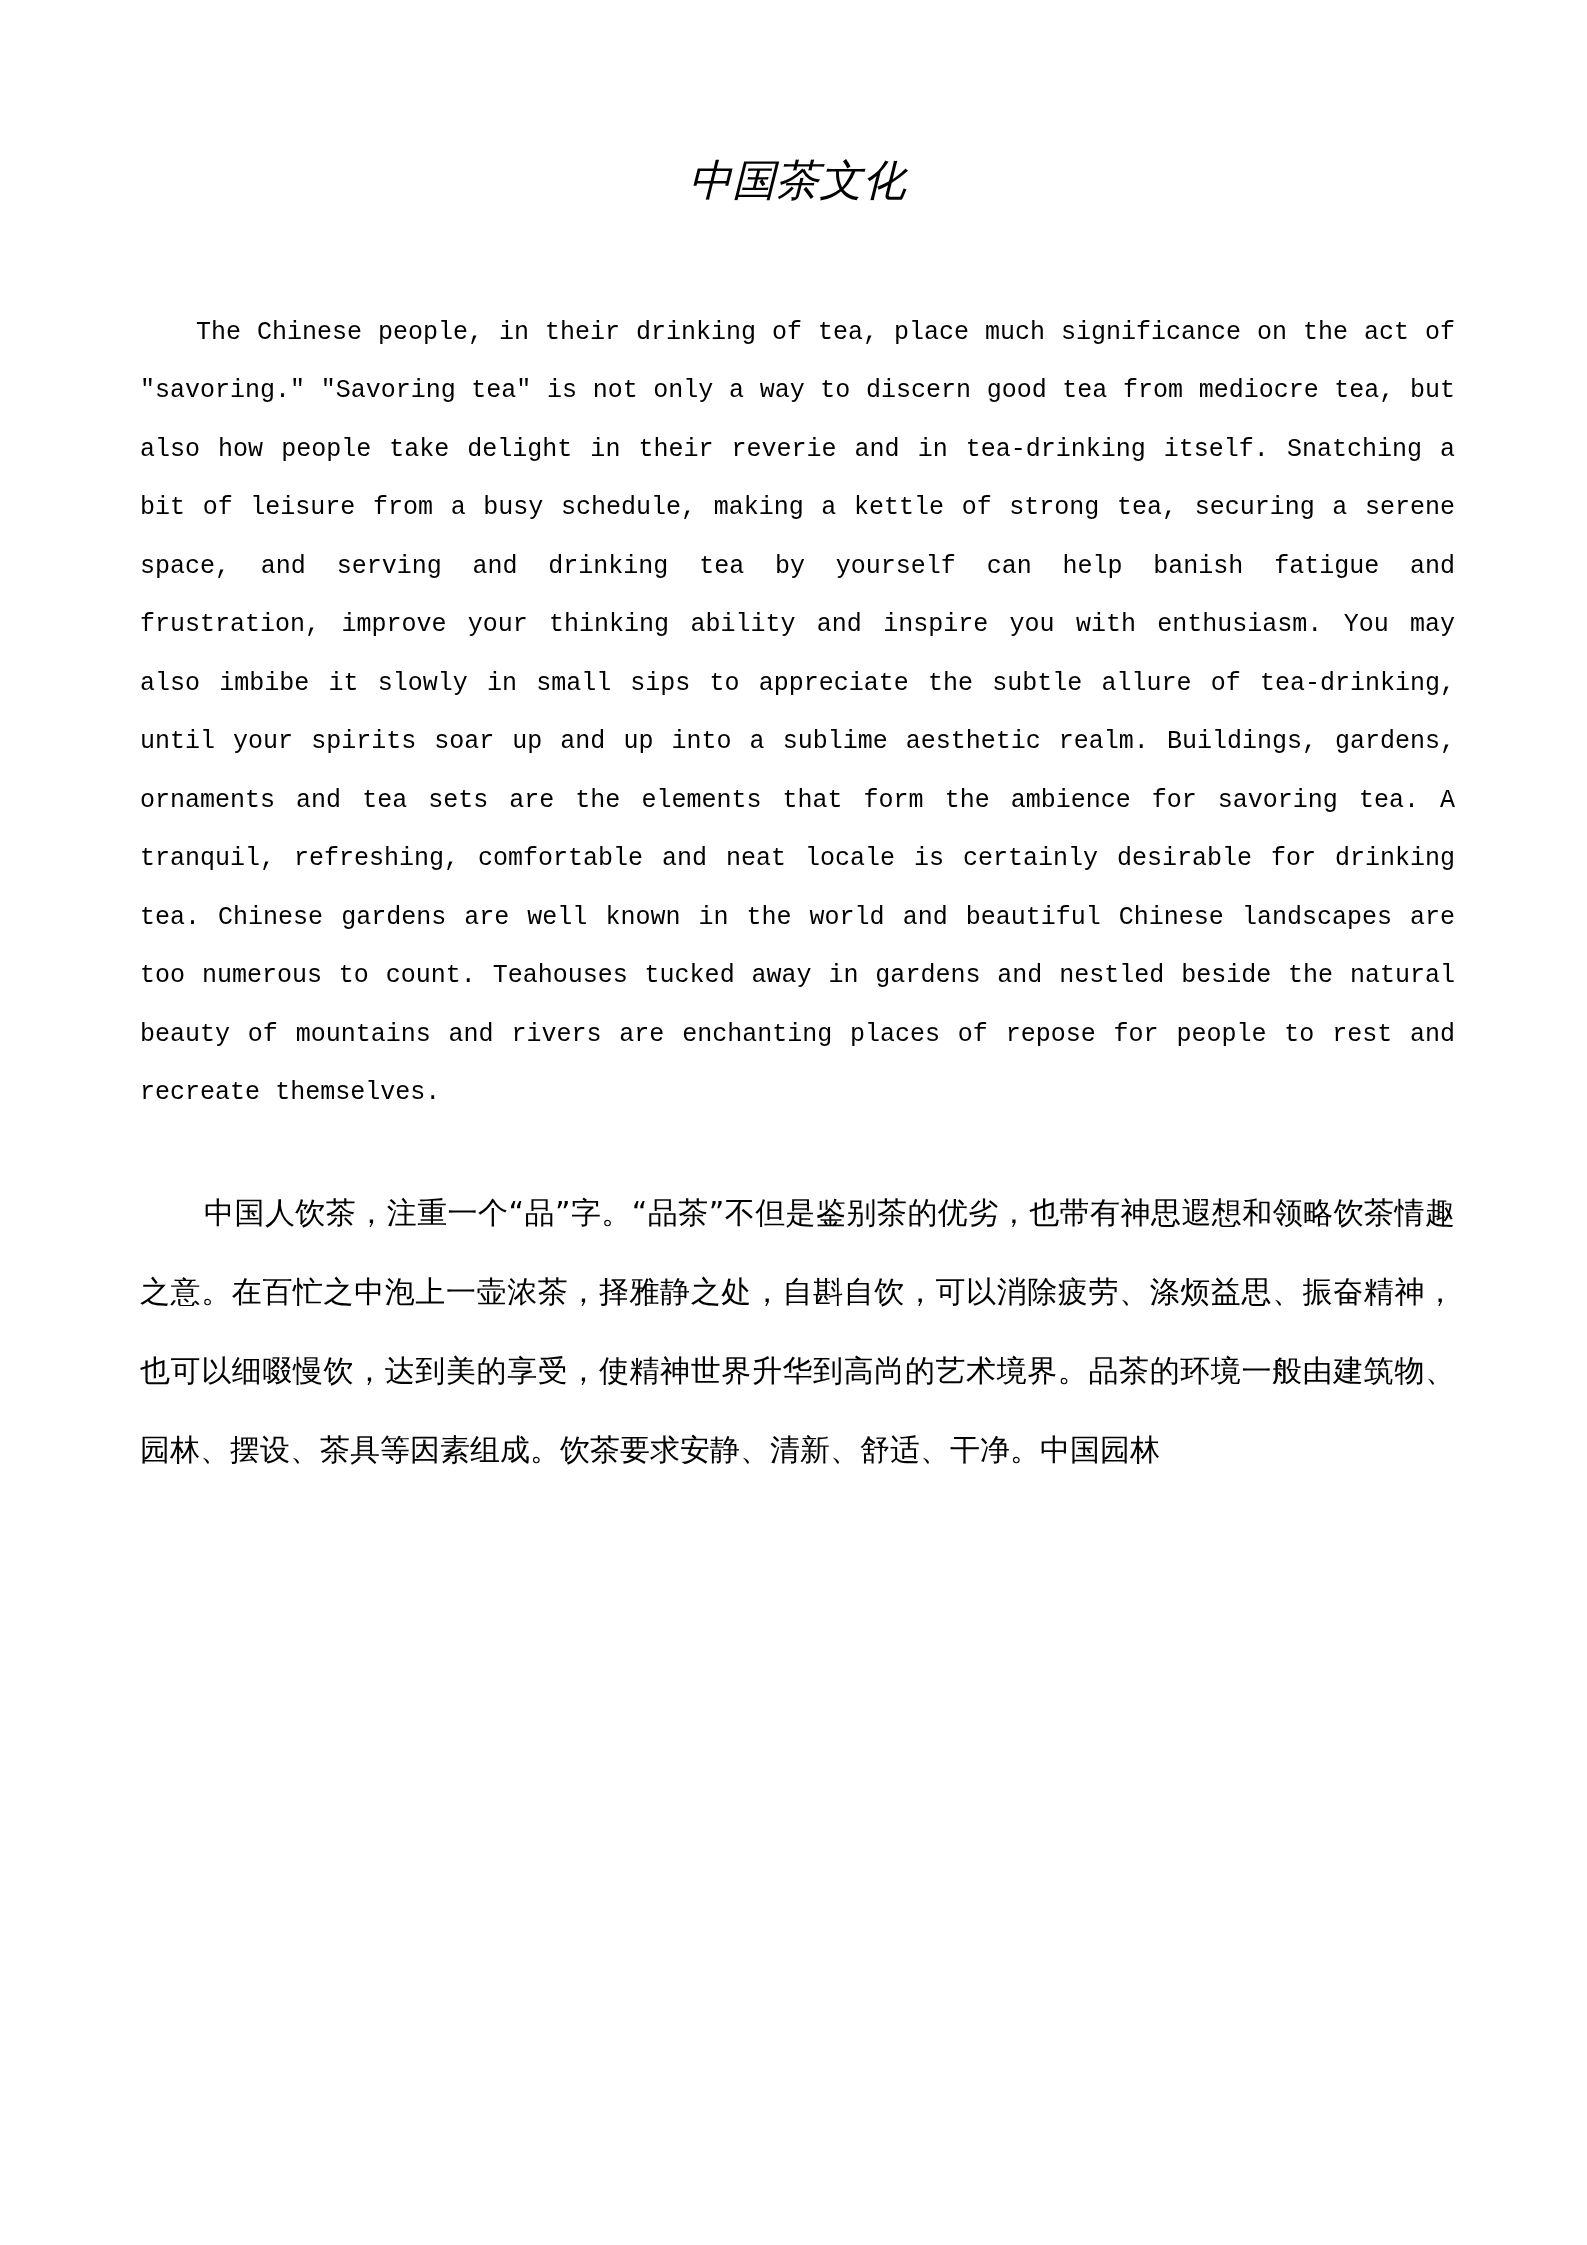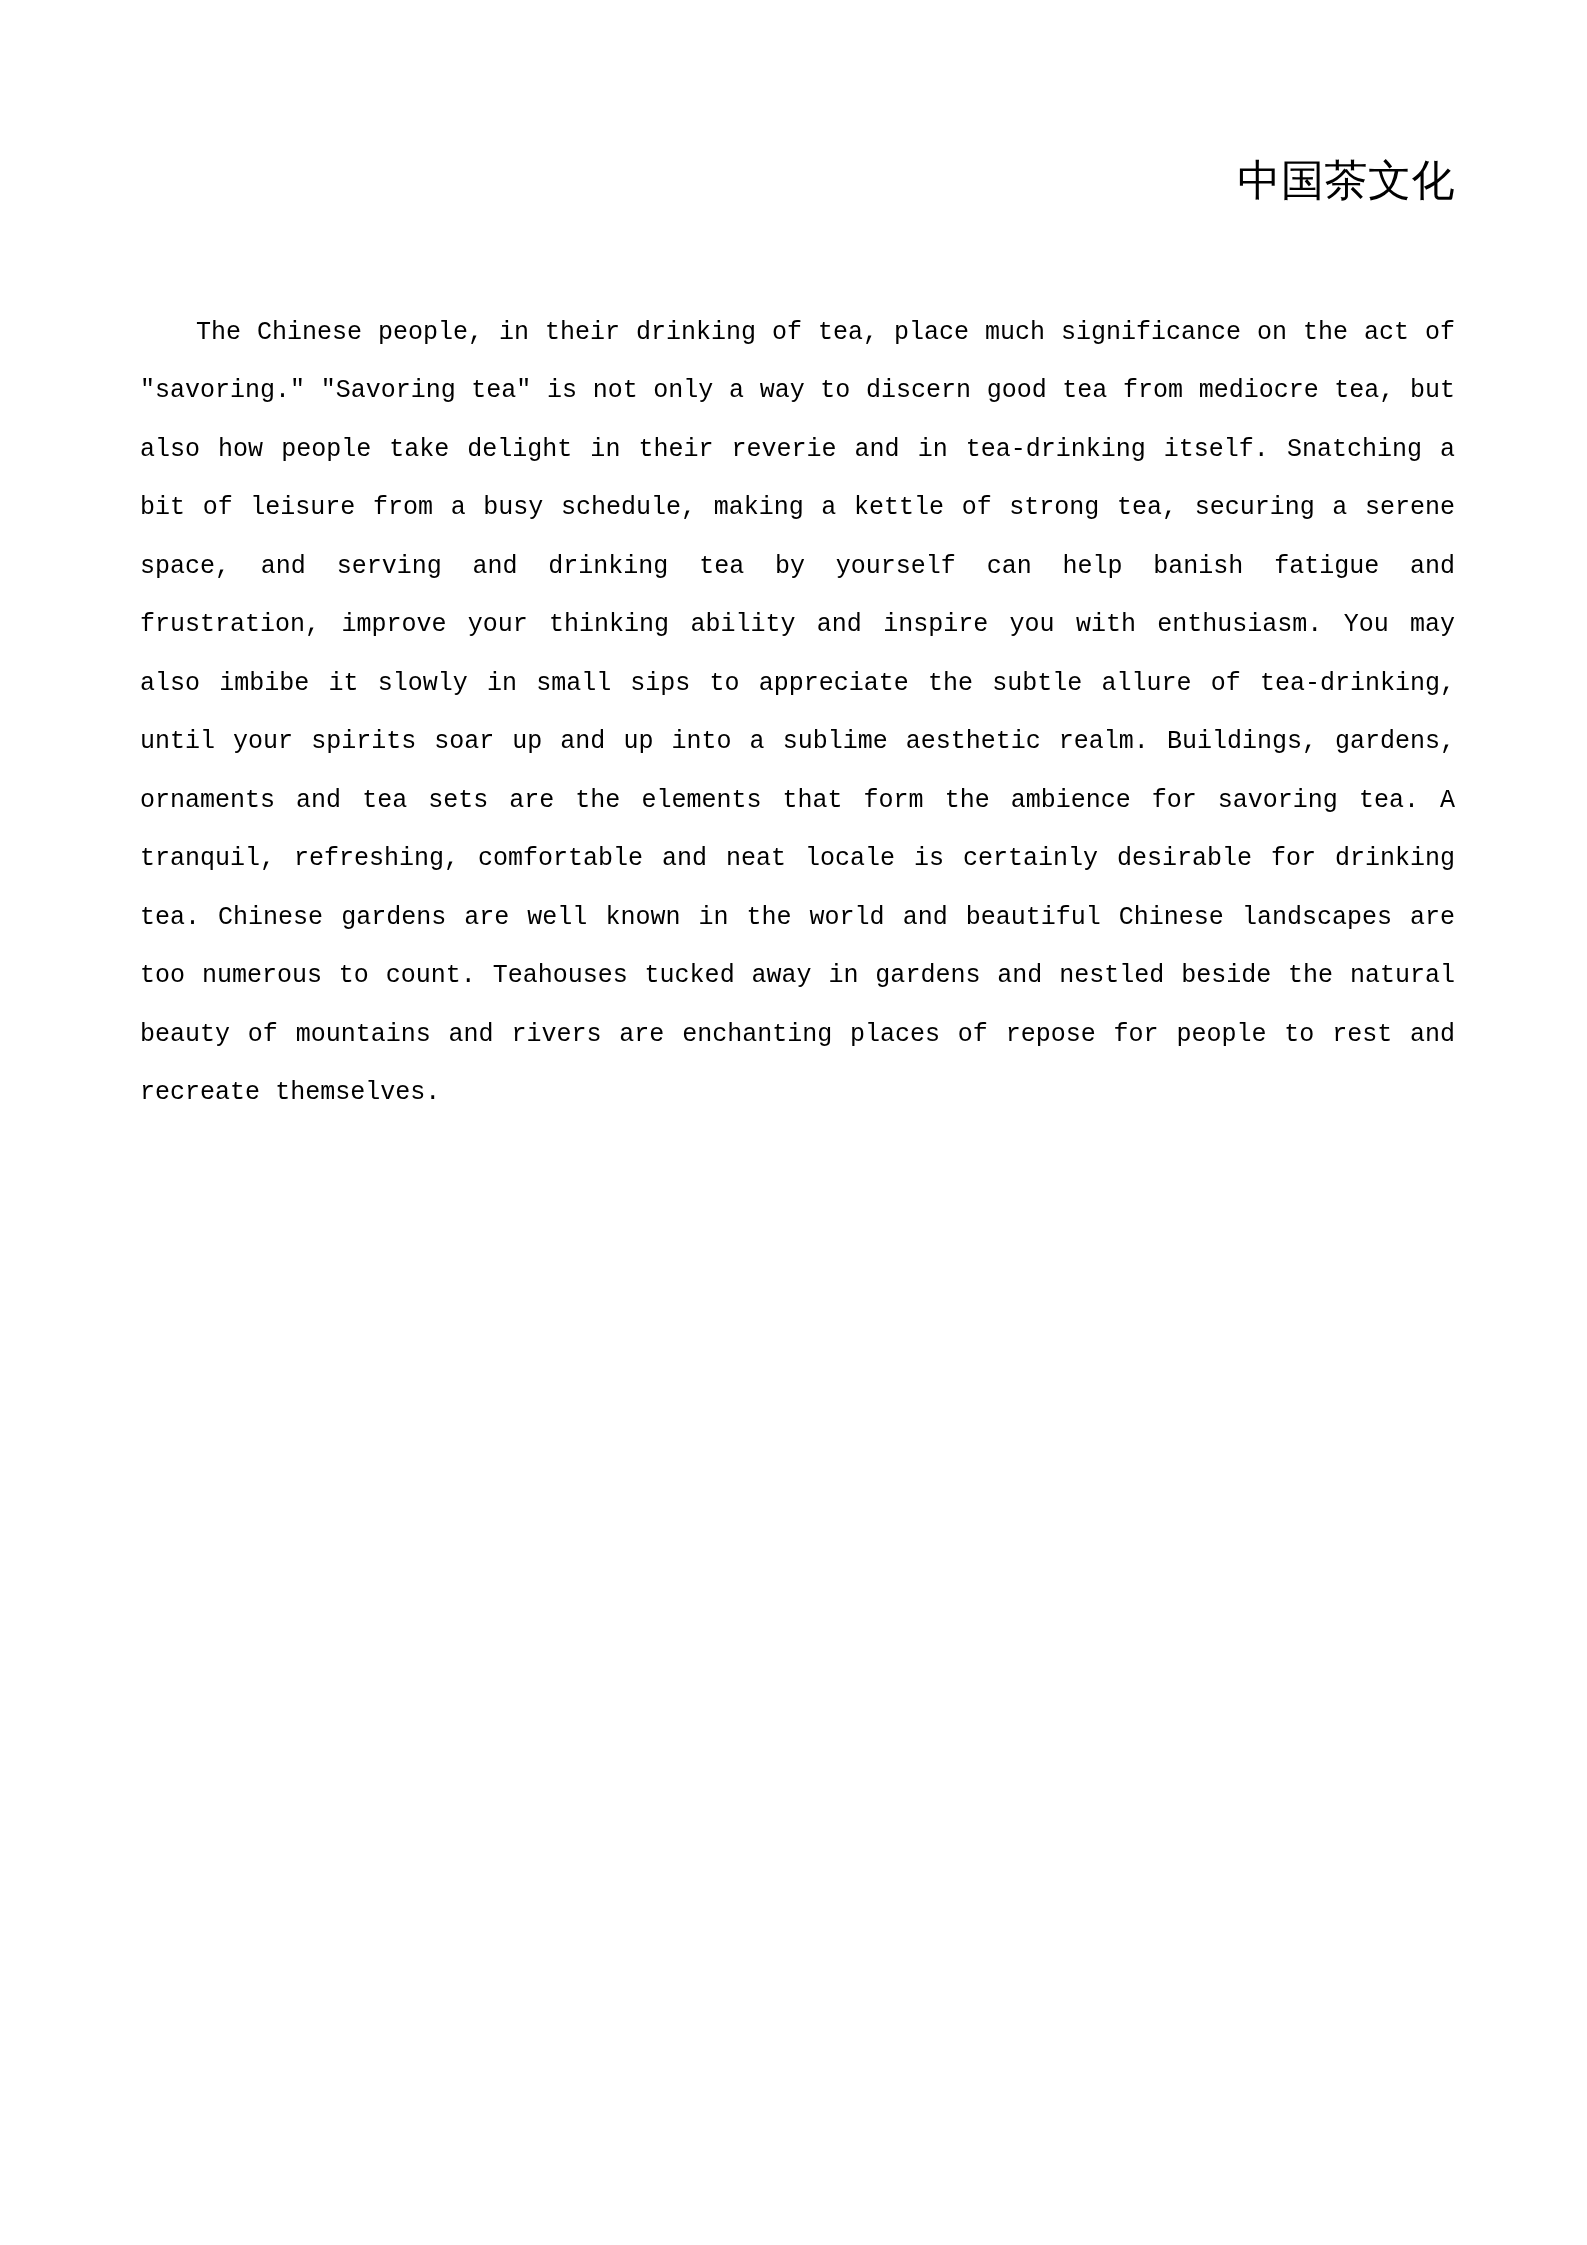--- a/index.html
+++ b/index.html
@@ -21,21 +21,22 @@
     overflow: hidden;
   }
   .content {
     position: absolute;
     left: 140px;
     top: 0;
     width: 1315px;
   }
   .title-block {
     padding-top: 152px;
-    text-align: right;
+    text-align: center;
+    font-style: italic;
   }
   .title-cn {
     font-family: "DejaVu Sans", "Liberation Sans", sans-serif;
     font-size: 43px;
     line-height: 1.32;
     font-weight: 400;
     letter-spacing: 0.5px;
     color: #000000;
   }
   .title-en {
@@ -73,15 +74,16 @@
 
 <div class="page">
   <div class="content">
 
     <div class="title-block">
       <div class="title-cn">中国茶文化</div>
     </div>
 
     <p class="para-en">The Chinese people, in their drinking of tea, place much significance on the act of "savoring." "Savoring tea" is not only a way to discern good tea from mediocre tea, but also how people take delight in their reverie and in tea-drinking itself. Snatching a bit of leisure from a busy schedule, making a kettle of strong tea, securing a serene space, and serving and drinking tea by yourself can help banish fatigue and frustration, improve your thinking ability and inspire you with enthusiasm. You may also imbibe it slowly in small sips to appreciate the subtle allure of tea-drinking, until your spirits soar up and up into a sublime aesthetic realm. Buildings, gardens, ornaments and tea sets are the elements that form the ambience for savoring tea. A tranquil, refreshing, comfortable and neat locale is certainly desirable for drinking tea. Chinese gardens are well known in the world and beautiful Chinese landscapes are too numerous to count. Teahouses tucked away in gardens and nestled beside the natural beauty of mountains and rivers are enchanting places of repose for people to rest and recreate themselves.</p>
 
+    <p class="para-cn">中国人饮茶，注重一个“品”字。“品茶”不但是鉴别茶的优劣，也带有神思遐想和领略饮茶情趣之意。在百忙之中泡上一壶浓茶，择雅静之处，自斟自饮，可以消除疲劳、涤烦益思、振奋精神，也可以细啜慢饮，达到美的享受，使精神世界升华到高尚的艺术境界。品茶的环境一般由建筑物、园林、摆设、茶具等因素组成。饮茶要求安静、清新、舒适、干净。中国园林</p>
 
   </div>
 </div>
 
 </body></html>

